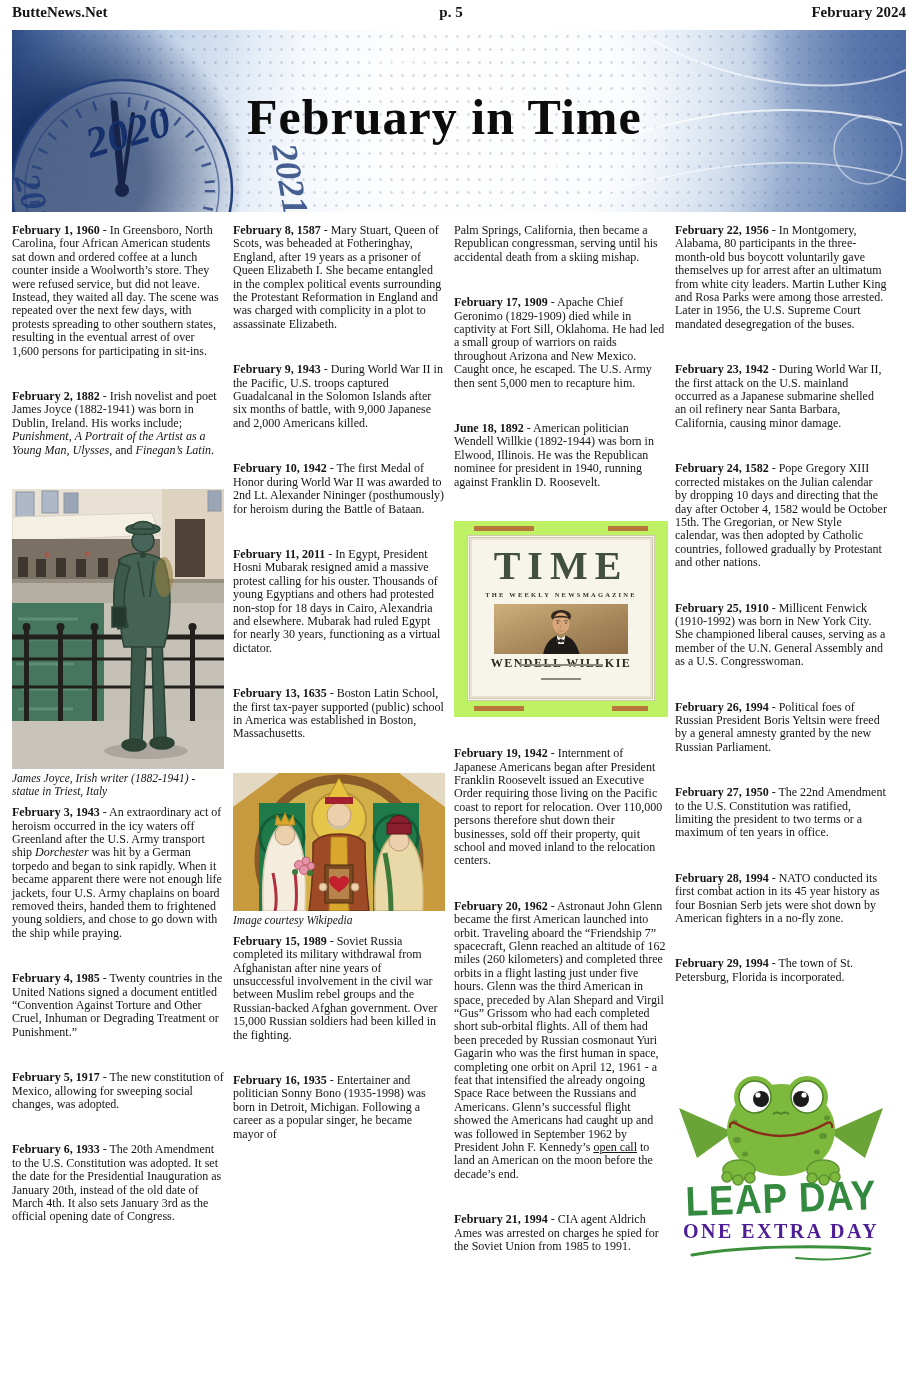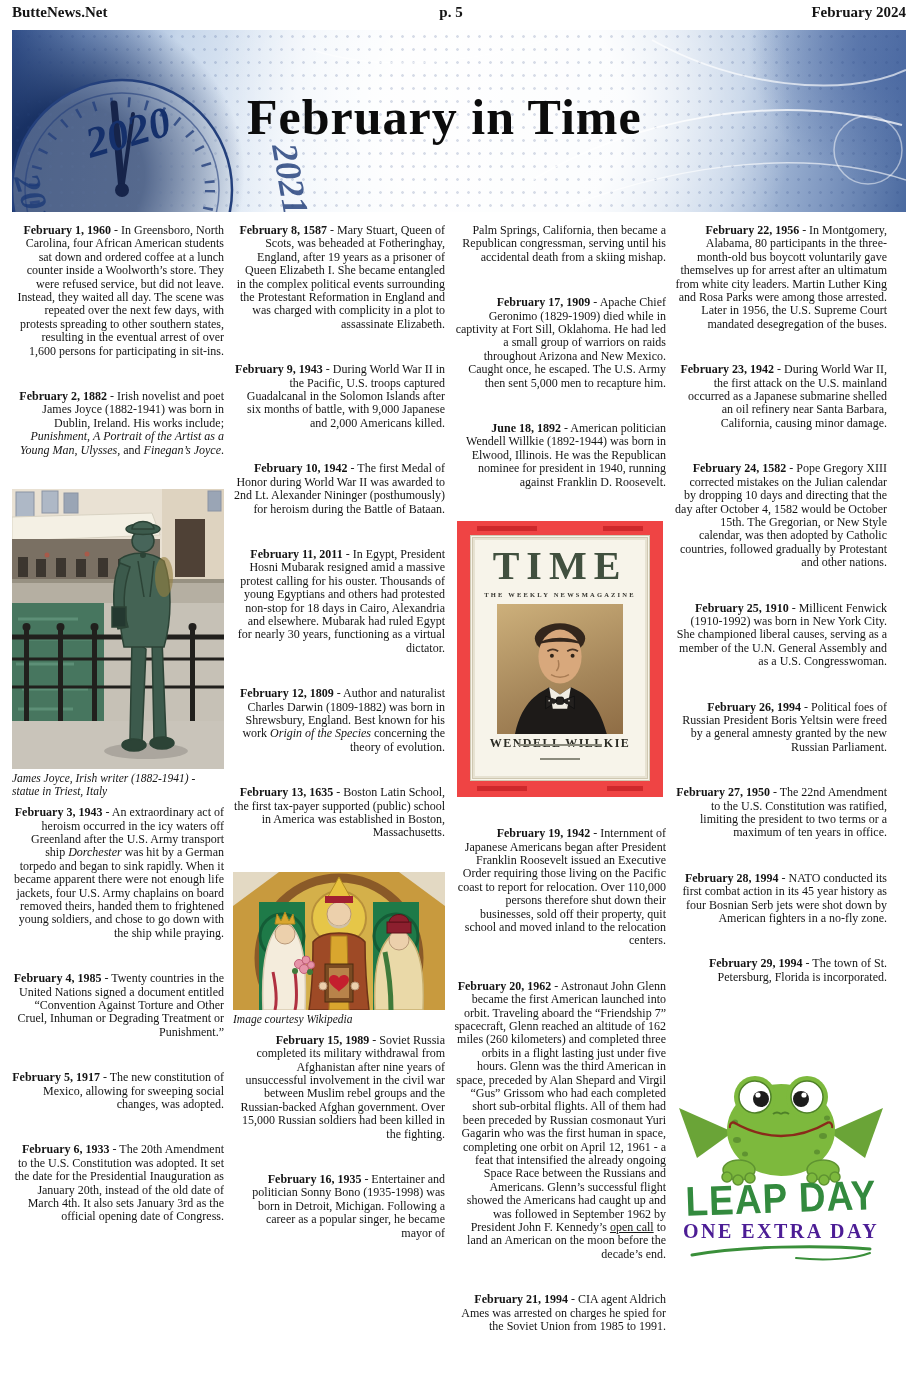--- a/index.html
+++ b/index.html
@@ -25,30 +25,30 @@
     background-size:11px 13px;}
   .frost{position:absolute;inset:0;pointer-events:none;}
   .banner-title{position:absolute;left:235px;right:25px;top:58px;
     font-size:50px;font-weight:bold;letter-spacing:1px;color:#0c0c0c;}
   .clock{position:absolute;left:-8px;top:8px;}
   .ck-big{font-size:43px;font-weight:bold;font-style:italic;fill:#15306b;font-family:"Liberation Serif",serif;}
   .ck-side{font-size:36px;font-weight:bold;font-style:italic;fill:#1c3a77;opacity:.8;font-family:"Liberation Serif",serif;}
   
   .columns{position:absolute;left:12px;top:224px;width:894px;display:flex;gap:9px;}
   .col{width:212px;font-size:12px;line-height:13.4px;}
-  .entry{margin:0 0 32px 0;text-align:right;}
+  .entry{margin:0 0 32px 0;text-align:left;}
   .entry b.d{font-weight:bold;}
   
   .fig{margin:12px 0 8px 0;}
   .figcap{font-style:italic;font-size:11.5px;line-height:13px;margin:3px 0 6px 0;}
   .fig-joyce svg{display:block;}
   .fig-valentine svg{display:block;}
   
   .fig-time{margin:10px 0 30px 0;}
-  .time-cover{width:206px;height:276px;background:#ef4444;position:relative;margin:0 auto;}
+  .time-cover{width:206px;height:196px;background:#bef264;position:relative;margin:0 auto;padding-left:8px;}
   .time-cover .redmark{position:absolute;height:5px;background:#b31217;opacity:.55;}
   .tc-frame{position:absolute;left:13px;right:13px;top:14px;bottom:16px;background:#f7f4ea;
     border:3px double #cfc8b2;box-shadow:inset 0 0 0 2px #e7e2d2;}
   .tc-mast{margin-top:8px;text-align:center;font-family:"Liberation Serif",serif;
     font-weight:bold;font-size:40px;line-height:40px;letter-spacing:7px;color:#41503f;}
   .tc-tag{text-align:center;font-size:6.5px;letter-spacing:2.2px;color:#33332d;font-weight:bold;margin-top:2px;}
   .tc-portrait{position:absolute;left:24px;right:24px;top:66px;bottom:44px;
     background:linear-gradient(160deg,#cdb07b,#a5865a 60%,#8f6d45);overflow:hidden;}
   .tc-portrait svg{display:block;width:100%;height:100%;}
   .tc-name{position:absolute;left:0;right:0;bottom:28px;text-align:center;
@@ -92,21 +92,21 @@
     <text class="ck-side" x="10" y="140" transform="rotate(73 10 140)">2019</text>
     <text class="ck-big" x="128" y="108" transform="rotate(-16 128 108)" text-anchor="middle">2020</text>
     <text class="ck-side" x="268" y="108" transform="rotate(80 268 108)">2021</text>
   </svg>
   <div class="banner-title">February in Time</div>
 </div>
 
 <div class="columns" id="columns">
     <div class="col">
       <p class="entry"><b class="d">February 1, 1960</b> - In Greensboro, North Carolina, four African American students sat down and ordered coffee at a lunch counter inside a Woolworth’s store. They were refused service, but did not leave. Instead, they waited all day. The scene was repeated over the next few days, with protests spreading to other southern states, resulting in the eventual arrest of over 1,600 persons for participating in sit-ins.</p>
-      <p class="entry"><b class="d">February 2, 1882</b> - Irish novelist and poet James Joyce (1882-1941) was born in Dublin, Ireland. His works include; <i>Punishment</i>, <i>A Portrait of the Artist as a Young Man</i>, <i>Ulysses</i>, and <i>Finegan’s Joyce</i>.</p>
+      <p class="entry"><b class="d">February 2, 1882</b> - Irish novelist and poet James Joyce (1882-1941) was born in Dublin, Ireland. His works include; <i>Punishment</i>, <i>A Portrait of the Artist as a Young Man</i>, <i>Ulysses</i>, and <i>Finegan’s Latin</i>.</p>
       <div class="fig fig-joyce">
     <svg width="212" height="280" viewBox="0 0 212 280">
       <rect width="212" height="280" fill="#cfc8ba"></rect>
       <rect x="0" y="0" width="212" height="95" fill="#e9e1d3"></rect>
       <rect x="4" y="3" width="18" height="26" fill="#aeb8c6" stroke="#8a93a3"></rect>
       <rect x="30" y="2" width="16" height="22" fill="#aeb8c6" stroke="#8a93a3"></rect>
       <rect x="52" y="4" width="14" height="20" fill="#9aa5b5" stroke="#8a93a3"></rect>
       <rect x="150" y="0" width="62" height="92" fill="#ded3c0"></rect>
       <rect x="196" y="2" width="13" height="20" fill="#9aa5b5" stroke="#8a93a3"></rect>
       <rect x="163" y="30" width="30" height="58" fill="#4f4136"></rect>
@@ -166,21 +166,20 @@
       <p class="entry"><b class="d">February 3, 1943</b> - An extraordinary act of heroism occurred in the icy waters off Greenland after the U.S. Army transport ship <i>Dorchester</i> was hit by a German torpedo and began to sink rapidly. When it became apparent there were not enough life jackets, four U.S. Army chaplains on board removed theirs, handed them to frightened young soldiers, and chose to go down with the ship while praying.</p>
       <p class="entry"><b class="d">February 4, 1985</b> - Twenty countries in the United Nations signed a document entitled “Convention Against Torture and Other Cruel, Inhuman or Degrading Treatment or Punishment.”</p>
       <p class="entry"><b class="d">February 5, 1917</b> - The new constitution of Mexico, allowing for sweeping social changes, was adopted.</p>
       <p class="entry"><b class="d">February 6, 1933</b> - The 20th Amendment to the U.S. Constitution was adopted. It set the date for the Presidential Inauguration as January 20th, instead of the old date of March 4th. It also sets January 3rd as the official opening date of Congress.</p>
     </div>
     <div class="col">
       <p class="entry"><b class="d">February 8, 1587</b> - Mary Stuart, Queen of Scots, was beheaded at Fotheringhay, England, after 19 years as a prisoner of Queen Elizabeth I. She became entangled in the complex political events surrounding the Protestant Reformation in England and was charged with complicity in a plot to assassinate Elizabeth.</p>
       <p class="entry"><b class="d">February 9, 1943</b> - During World War II in the Pacific, U.S. troops captured Guadalcanal in the Solomon Islands after six months of battle, with 9,000 Japanese and 2,000 Americans killed.</p>
       <p class="entry"><b class="d">February 10, 1942</b> - The first Medal of Honor during World War II was awarded to 2nd Lt. Alexander Nininger (posthumously) for heroism during the Battle of Bataan.</p>
       <p class="entry"><b class="d">February 11, 2011</b> - In Egypt, President Hosni Mubarak resigned amid a massive protest calling for his ouster. Thousands of young Egyptians and others had protested non-stop for 18 days in Cairo, Alexandria and elsewhere. Mubarak had ruled Egypt for nearly 30 years, functioning as a virtual dictator.</p>
-      <p class="entry"><b class="d">February 12, 1809</b> - Author and naturalist Charles Darwin (1809-1882) was born in Shrewsbury, England. Best known for his work <i>Origin of the Species</i> concerning the theory of evolution.</p>
       <p class="entry"><b class="d">February 13, 1635</b> - Boston Latin School, the first tax-payer supported (public) school in America was established in Boston, Massachusetts.</p>
       <div class="fig fig-valentine">
     <svg width="212" height="138" viewBox="0 0 212 138">
       <rect width="212" height="138" fill="#c89a3e"></rect>
       <polygon points="0,0 46,0 0,34" fill="#e3d9c3"></polygon>
       <polygon points="212,0 166,0 212,34" fill="#e3d9c3"></polygon>
       <circle cx="106" cy="86" r="80" fill="#d4b04a" stroke="#8a5a28" stroke-width="9"></circle>
       <rect x="26" y="30" width="46" height="108" fill="#1e7a48"></rect>
       <circle cx="49" cy="64" r="22" fill="none" stroke="#145c36" stroke-width="3"></circle>
       <rect x="140" y="30" width="46" height="108" fill="#1e7a48"></rect>

